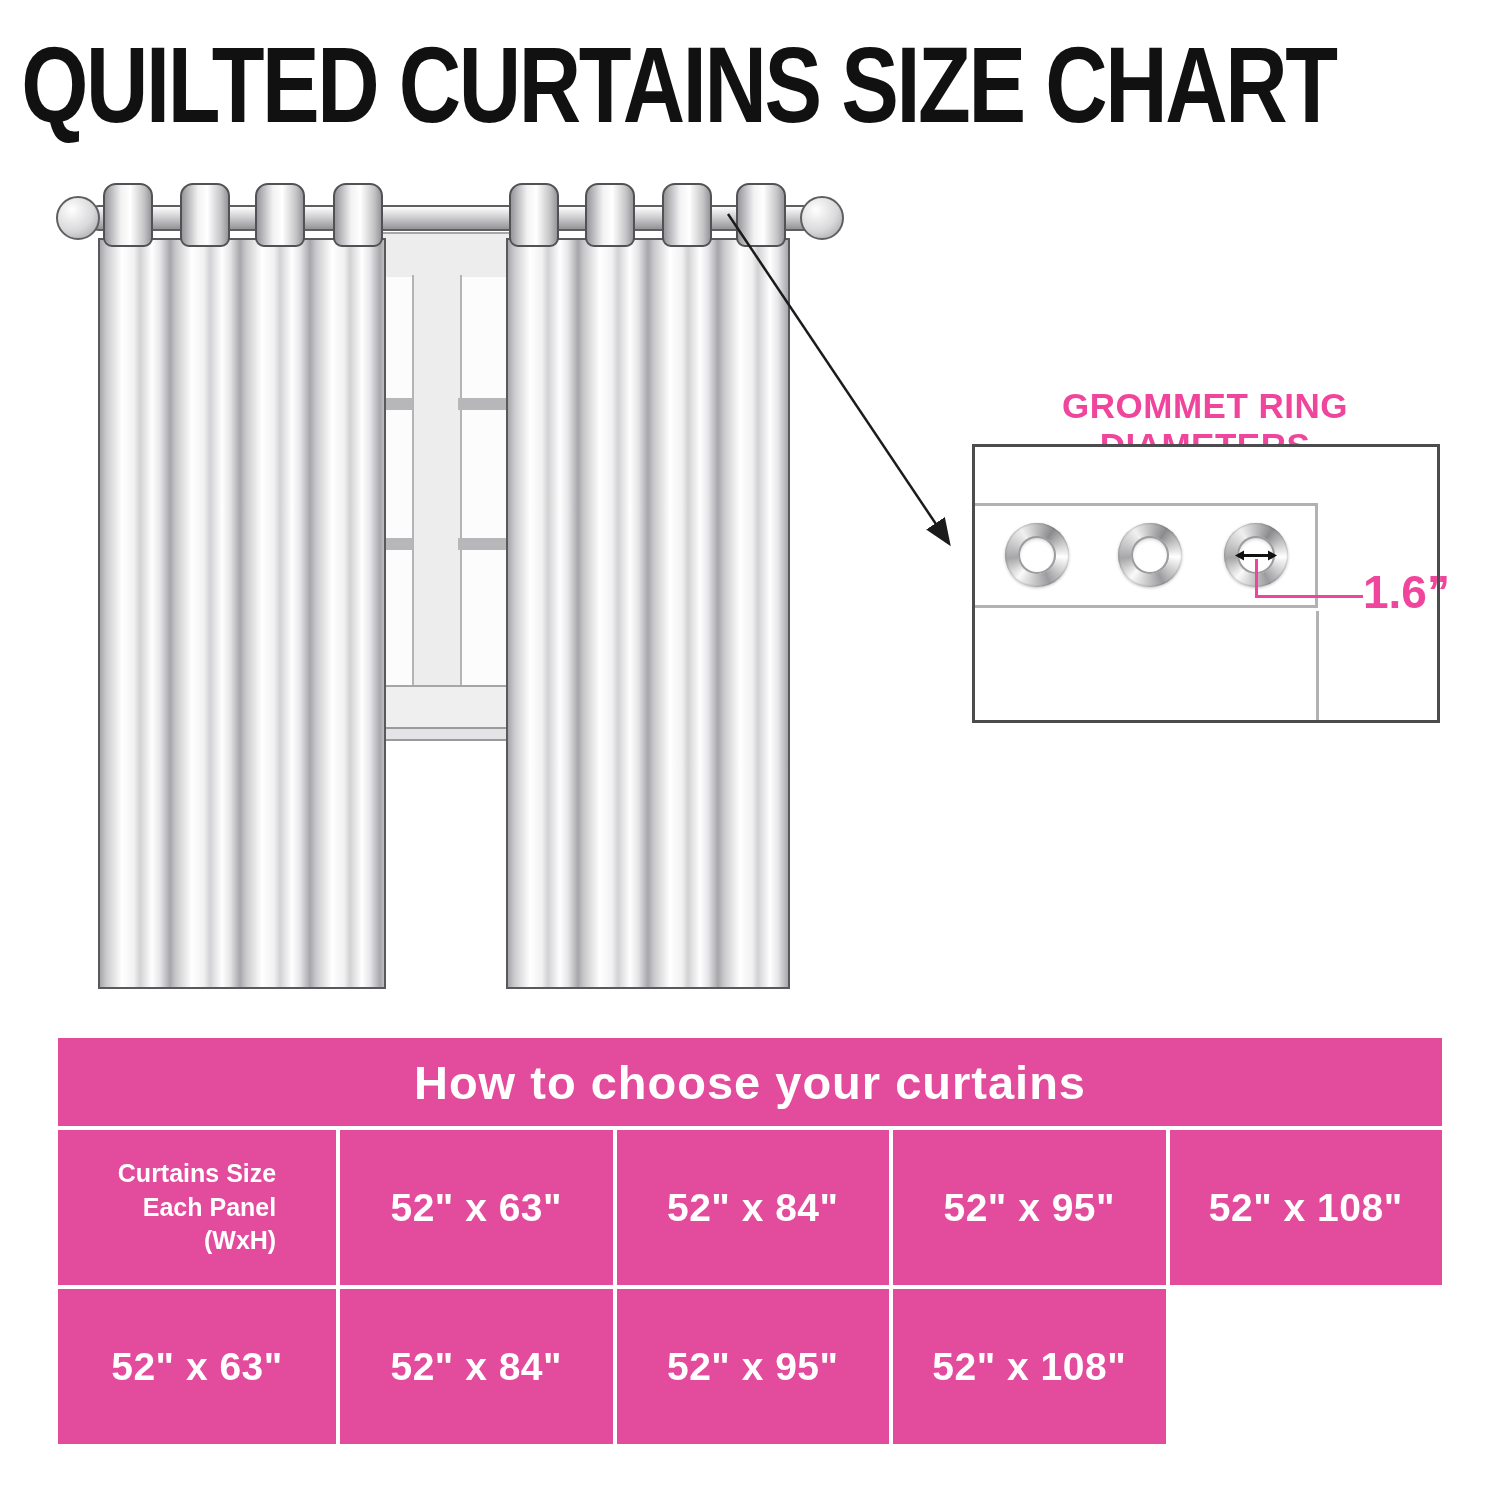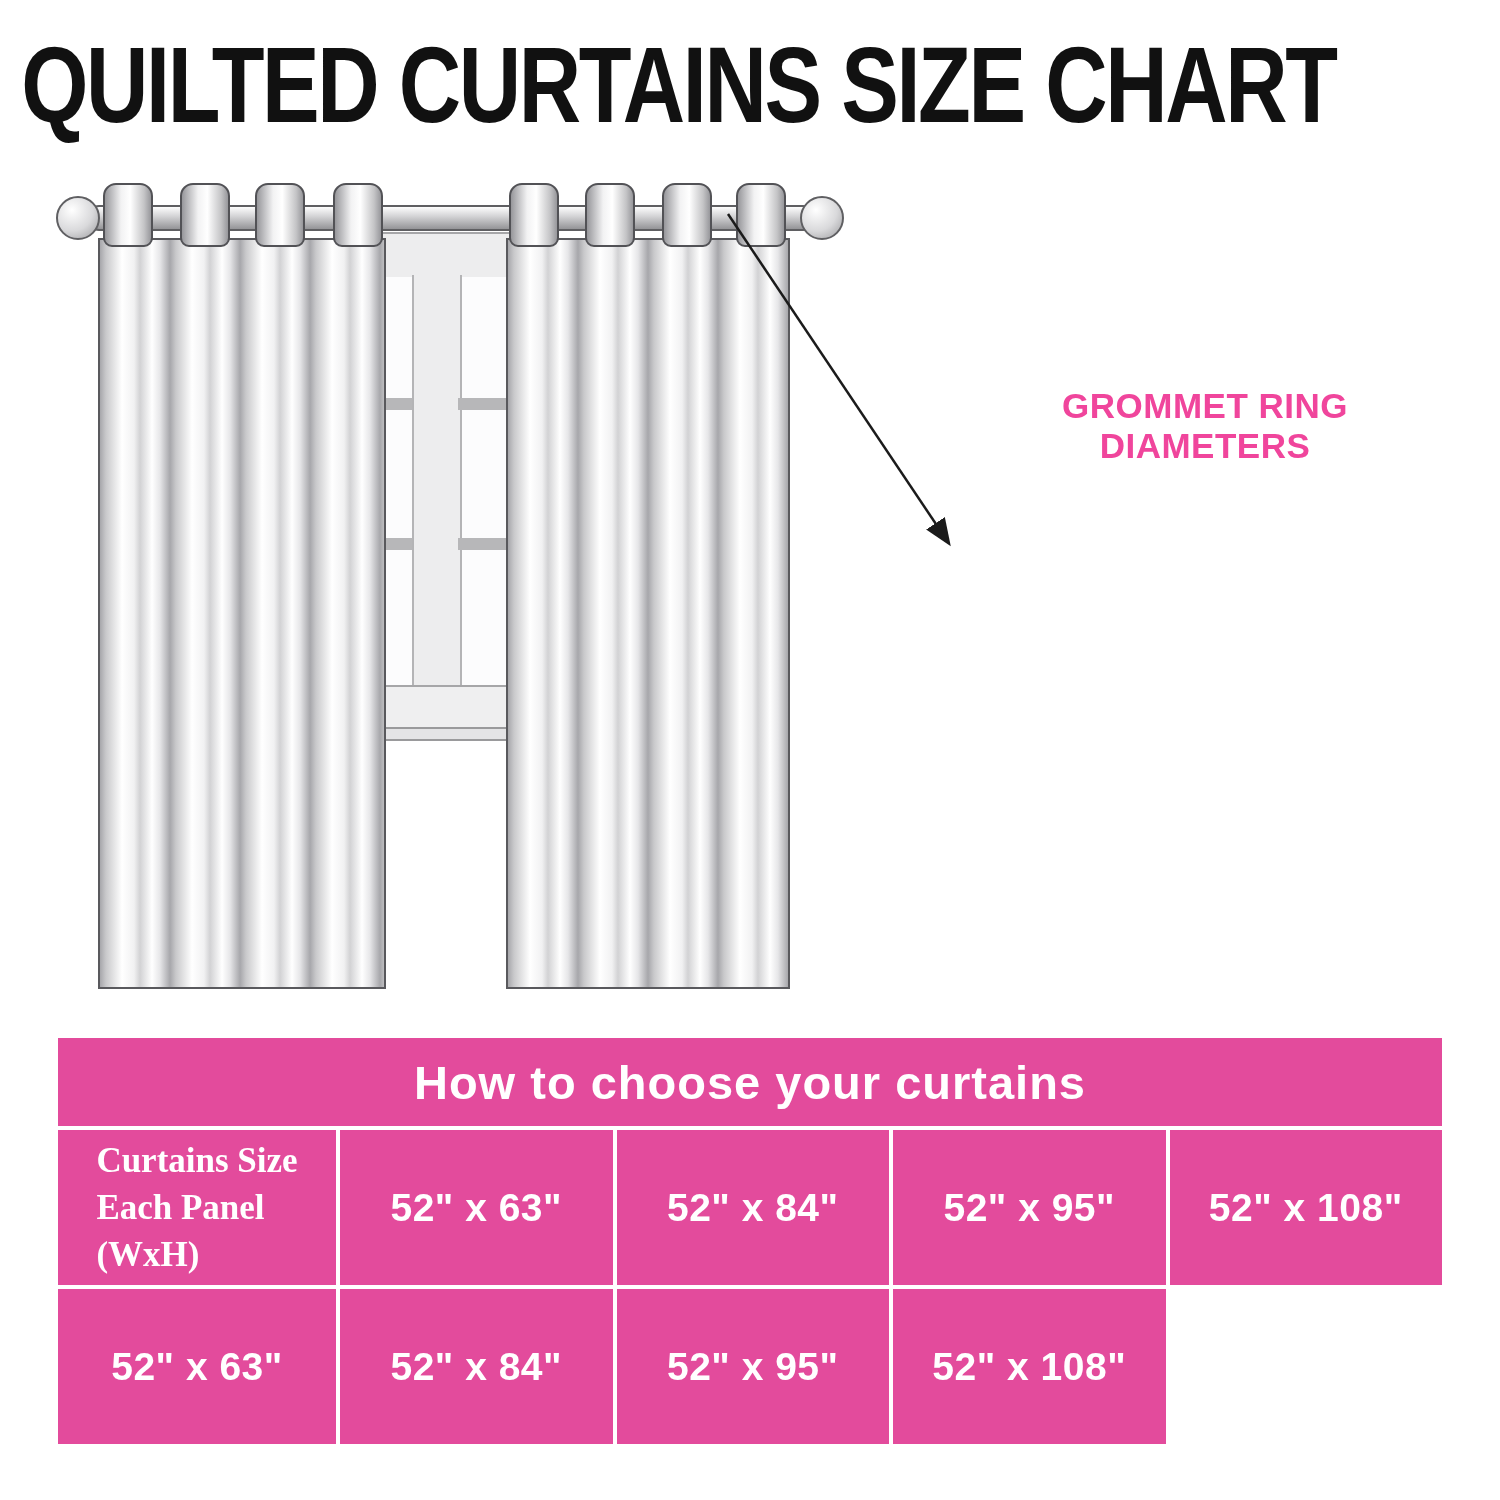--- a/index.html
+++ b/index.html
@@ -63,23 +63,23 @@
   .diam-arrow{position:absolute;left:11px;top:26px;}
   .pink-v{position:absolute;left:280px;top:112px;width:3px;height:38px;background:var(--accent-pink);}
   .pink-h{position:absolute;left:280px;top:148px;width:108px;height:3px;background:var(--accent-pink);}
   .diam-label{position:absolute;left:388px;top:118px;font-size:46px;font-weight:bold;color:var(--accent-pink);white-space:nowrap;}
   
   .size-table{
     position:absolute;left:58px;top:1038px;width:1384px;
     display:grid;grid-template-columns:278px 1fr 1fr 1fr 1fr;
     grid-template-rows:88px 155px 155px;gap:4px;background:#ffffff;
   }
-  .cell{background:var(--table-pink);color:#ffffff;display:flex;align-items:center;justify-content:center;text-align:left;}
+  .cell{background:var(--table-pink);color:#ffffff;display:flex;align-items:center;justify-content:center;text-align:right;}
   .thead{grid-column:1 / -1;font-size:47px;font-weight:bold;letter-spacing:1px;}
-  .row-label{font-size:35px;font-weight:bold;white-space:pre-line;line-height:1.35;font-family:Liberation Serif, serif;}
+  .row-label{font-size:25px;font-weight:bold;white-space:pre-line;line-height:1.35;}
   .val{font-size:39px;font-weight:bold;letter-spacing:0.5px;}
 </style>
 </head>
 <body>
 
 <div class="page">
 
   <div class="title-wrap">
     <div class="main-title">QUILTED CURTAINS SIZE CHART</div>
   </div>
@@ -120,20 +120,43 @@
         <marker id="ah" markerWidth="12" markerHeight="10" refX="9" refY="4.5" orient="auto">
           <path d="M0,0 L11,4.5 L0,9 z" fill="#1b1b1b"></path>
         </marker>
       </defs>
       <line x1="28" y1="16" x2="248" y2="344" stroke="#1b1b1b" stroke-width="2.5" marker-end="url(#ah)"></line>
     </svg>
   </div>
 
   <div class="callout-heading">GROMMET RING DIAMETERS</div>
 
+  <div class="callout-box">
+    <div class="hem"></div>
+    <div class="fabric-edge"></div>
+
+    <div class="grommet g1">
+      <div class="g-hole"></div>
+    </div>
+    <div class="grommet g2">
+      <div class="g-hole"></div>
+    </div>
+    <div class="grommet g3">
+      <div class="g-hole"></div>
+      <svg class="diam-arrow" width="42" height="13" viewBox="0 0 42 13">
+        <line x1="6" y1="6.5" x2="36" y2="6.5" stroke="#111" stroke-width="3"></line>
+        <polygon points="0,6.5 9,1.5 9,11.5" fill="#111"></polygon>
+        <polygon points="42,6.5 33,1.5 33,11.5" fill="#111"></polygon>
+      </svg>
+    </div>
+
+    <div class="pink-v"></div>
+    <div class="pink-h"></div>
+    <div class="diam-label">1.6”</div>
+  </div>
 
   <div class="size-table">
     <div class="cell thead">How to choose your curtains</div>
 
     <div class="cell row-label">Curtains Size
 Each Panel
 (WxH)</div>
     <div class="cell val">52" x 63"</div>
     <div class="cell val">52" x 84"</div>
     <div class="cell val">52" x 95"</div>

